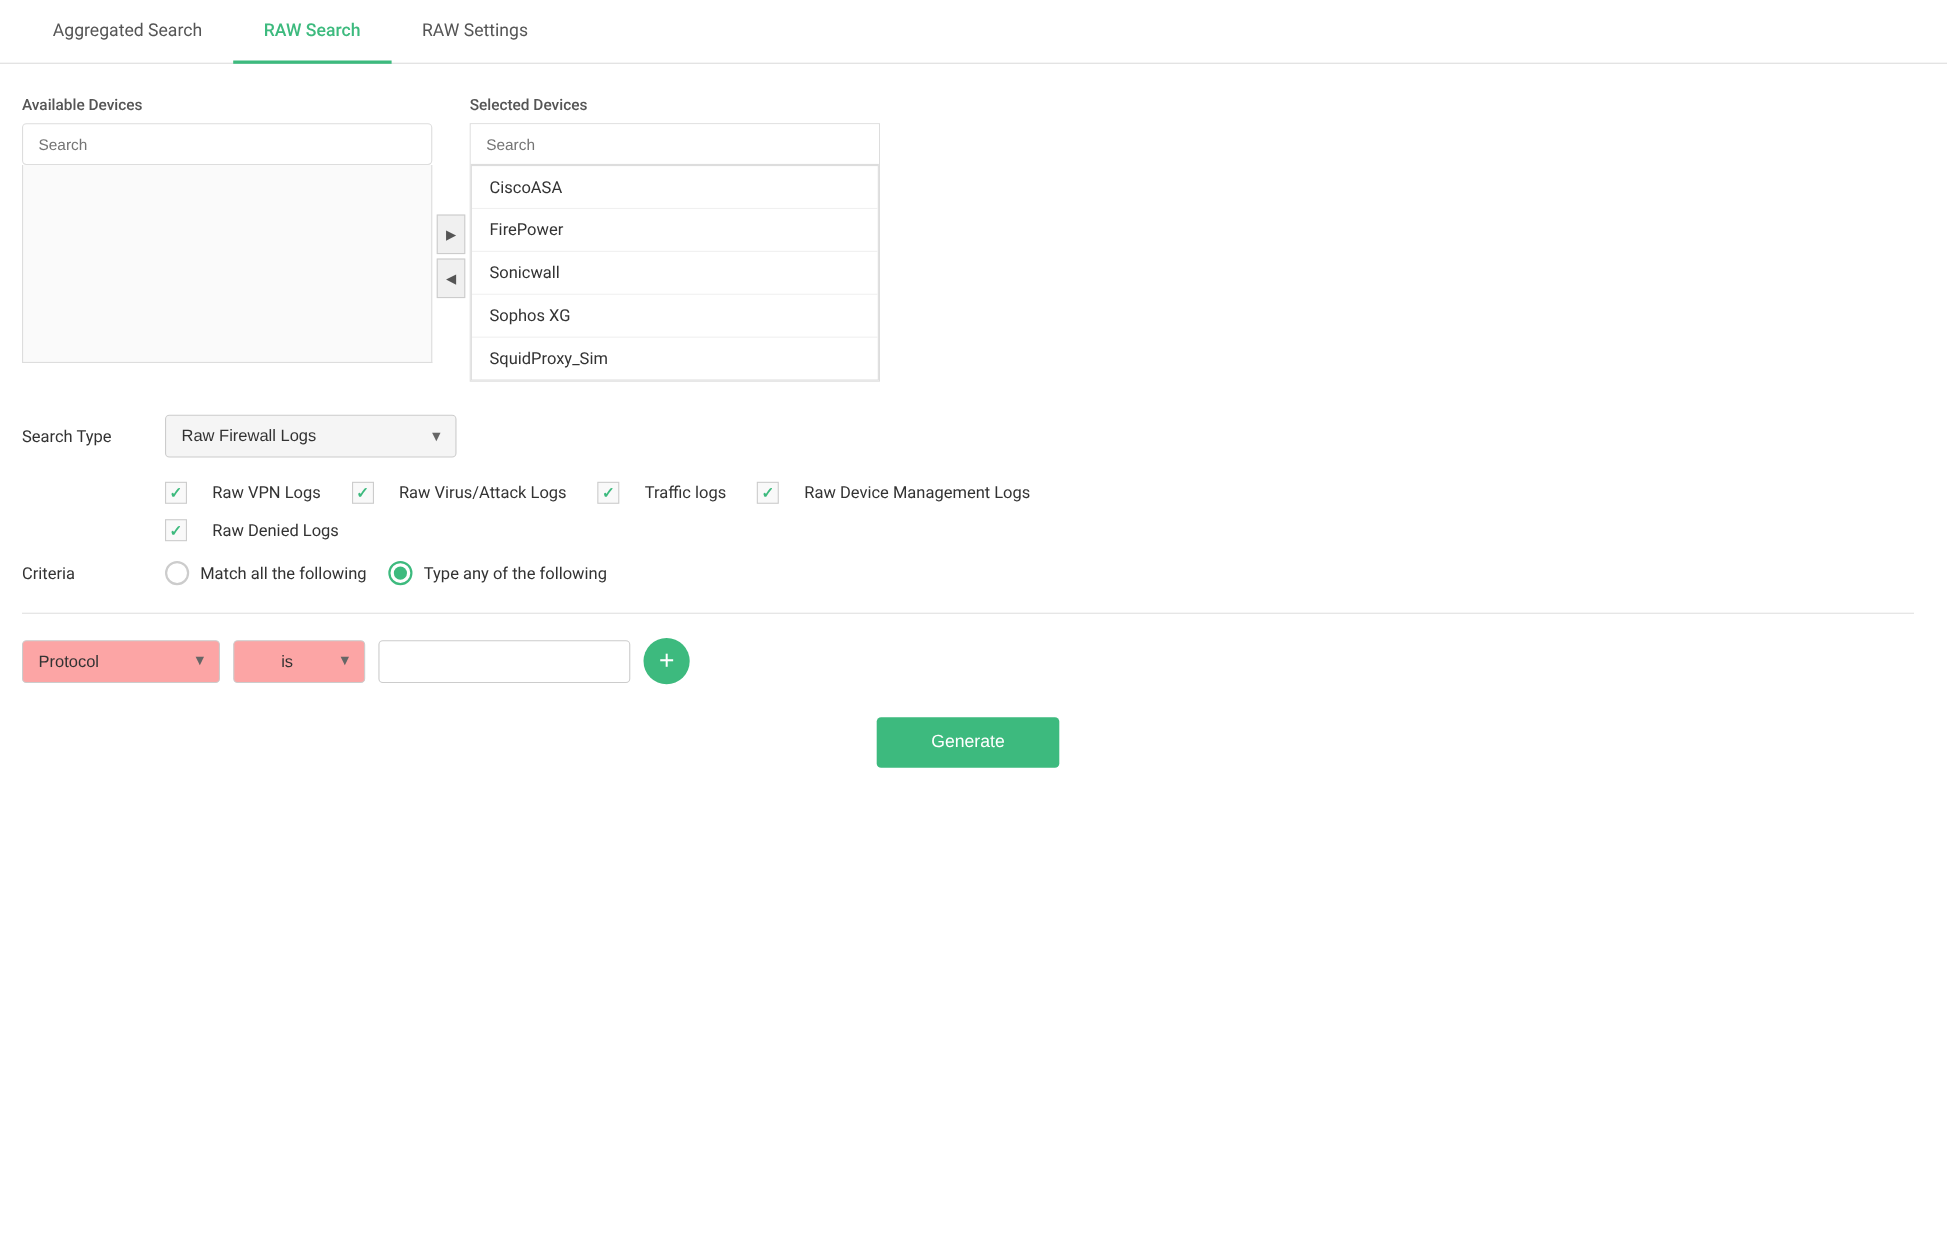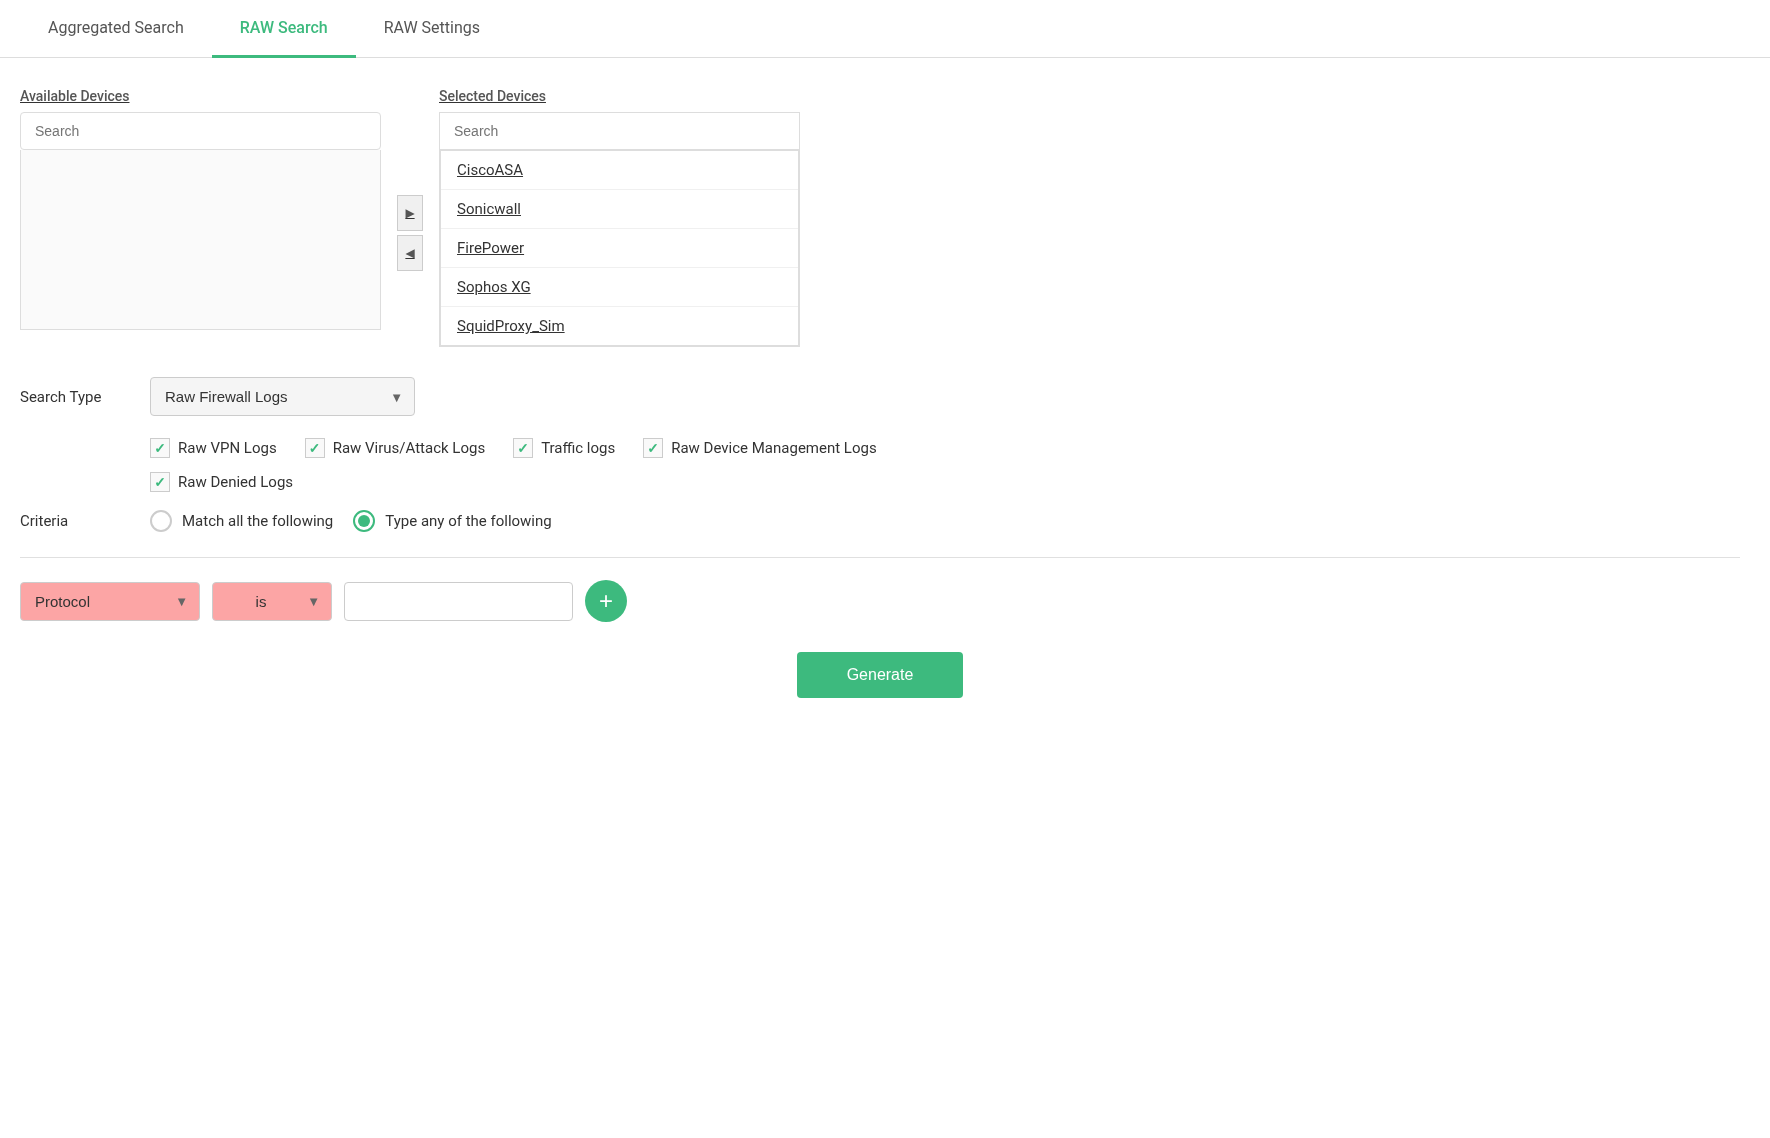--- a/index.html
+++ b/index.html
@@ -31,24 +31,23 @@
     }
 
     
     .main {
       padding: 30px 30px 30px 20px;
     }
 
     
     .devices-section {
       display: flex;
-      gap: 12px;
+      gap: 0;
       margin-bottom: 30px;
       max-width: 780px;
-      text-decoration: underline;
     }
     .device-col {
       flex: 1;
     }
     .device-col-label {
       font-size: 14px;
       color: #555;
       margin-bottom: 8px;
       font-weight: 500;
     }
@@ -157,21 +156,21 @@
     .checkbox-row {
       display: flex;
       align-items: center;
       gap: 28px;
       margin-bottom: 14px;
       flex-wrap: wrap;
     }
     .checkbox-item {
       display: flex;
       align-items: center;
-      gap: 8px;
+      gap: 23px;
       font-size: 15px;
       color: #333;
     }
     .checkbox-box {
       width: 20px;
       height: 20px;
       border: 1px solid #ccc;
       background: #f9f9f9;
       display: flex;
       align-items: center;
@@ -339,22 +338,22 @@
       <button class="arrow-btn">◀</button>
     </div>
 
     <div class="selected-panel">
       <div class="device-col-label">Selected Devices</div>
       <div class="selected-panel-inner">
         <input class="selected-search" type="text" placeholder="Search" style="">
         <div class="selected-list">
 
         <div class="selected-device-item">CiscoASA</div>
+            <div class="selected-device-item">FirePower</div>
             <div class="selected-device-item">Sonicwall</div>
-            <div class="selected-device-item">FirePower</div>
             <div class="selected-device-item">Sophos XG</div>
             <div class="selected-device-item">SquidProxy_Sim</div>
           </div>
       </div>
     </div>
 
   </div>
 
   <div class="form-row">
     <span class="form-label">Search Type</span>

